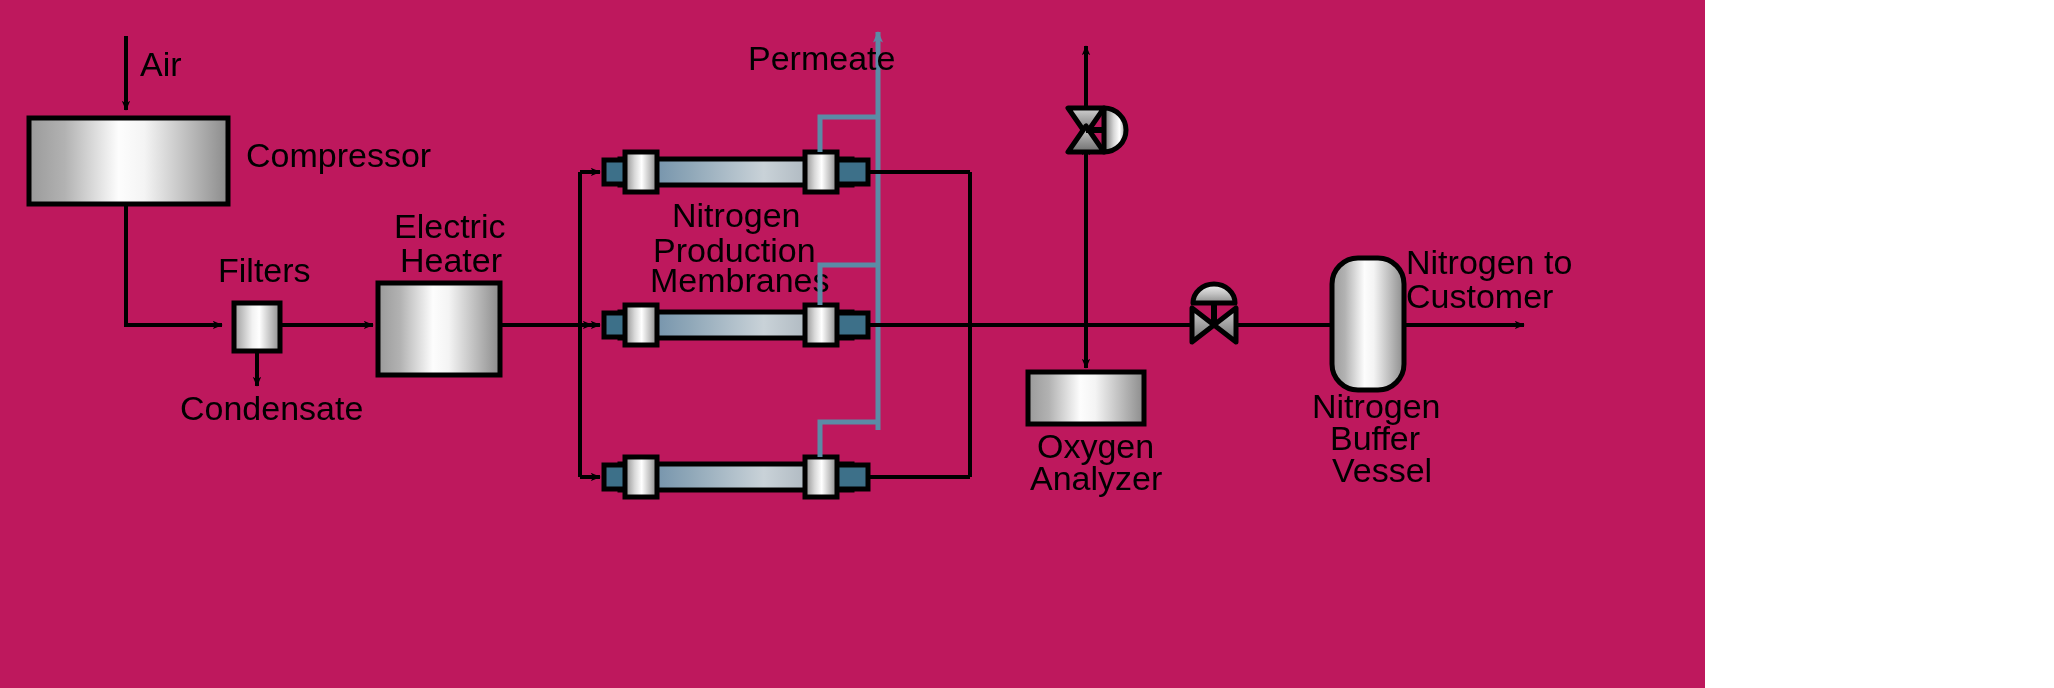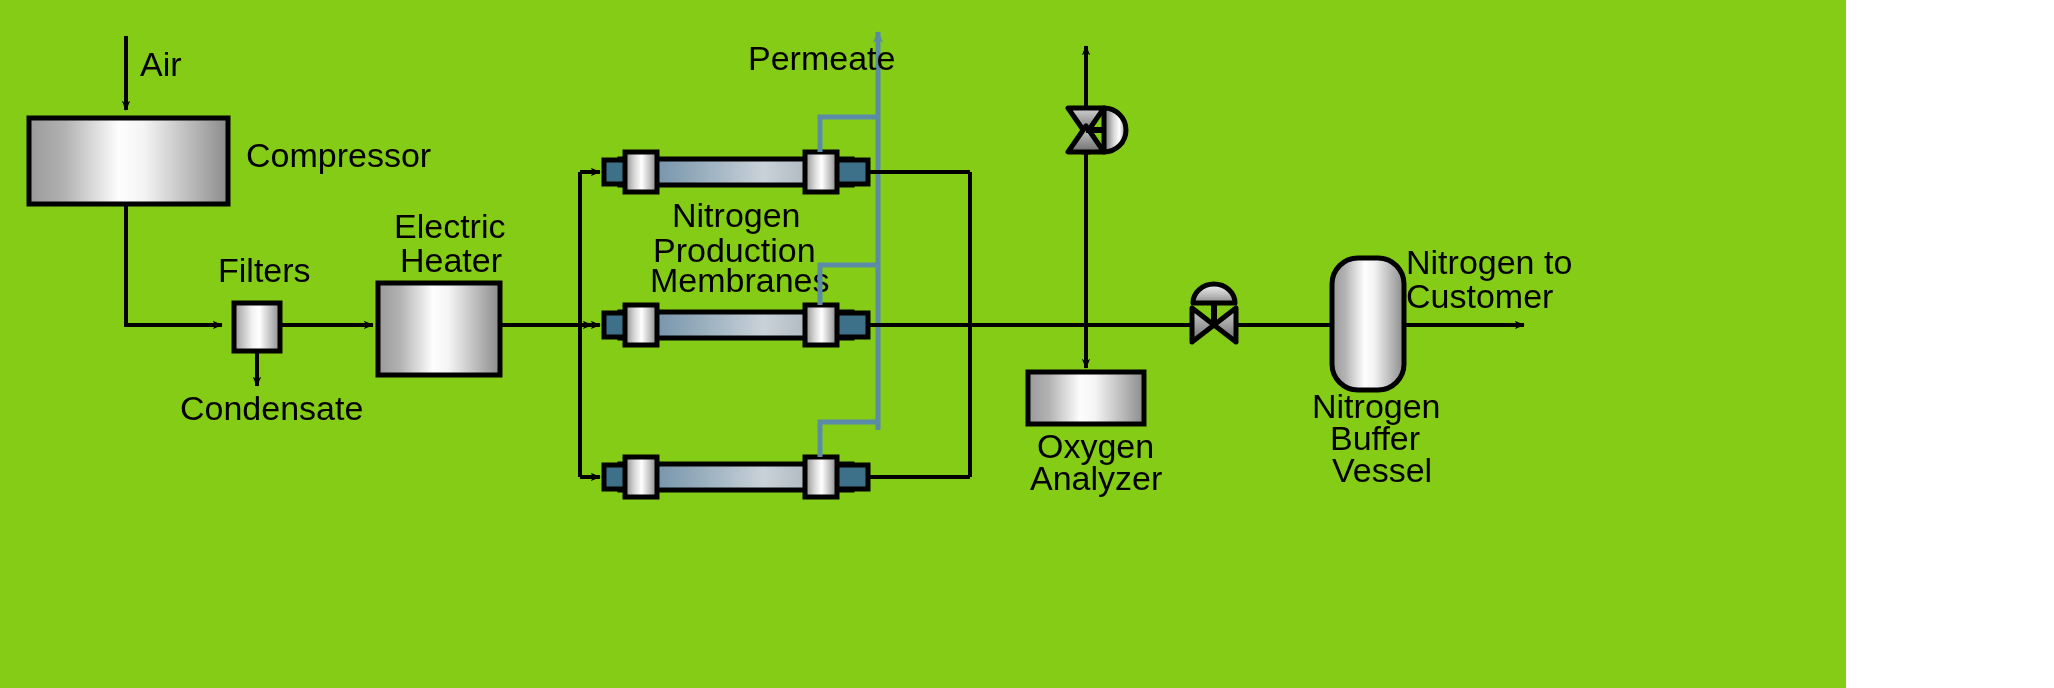--- a/index.html
+++ b/index.html
@@ -8,23 +8,23 @@
     background: #ffffff;
   }
   body {
     width: 2054px;
     height: 688px;
     font-family: "Liberation Sans", sans-serif;
     overflow: hidden;
   }
   #pfd-root {
     position: relative;
-    width: 1846px;
+    width: 1705px;
     height: 688px;
-    background: #84cc16;
+    background: #be185d;
   }
   svg.pfd {
     display: block;
     width: 2054px;
     height: 688px;
   }
   text {
     font-family: "Liberation Sans", sans-serif;
     fill: #000000;
     font-size: 34px;

